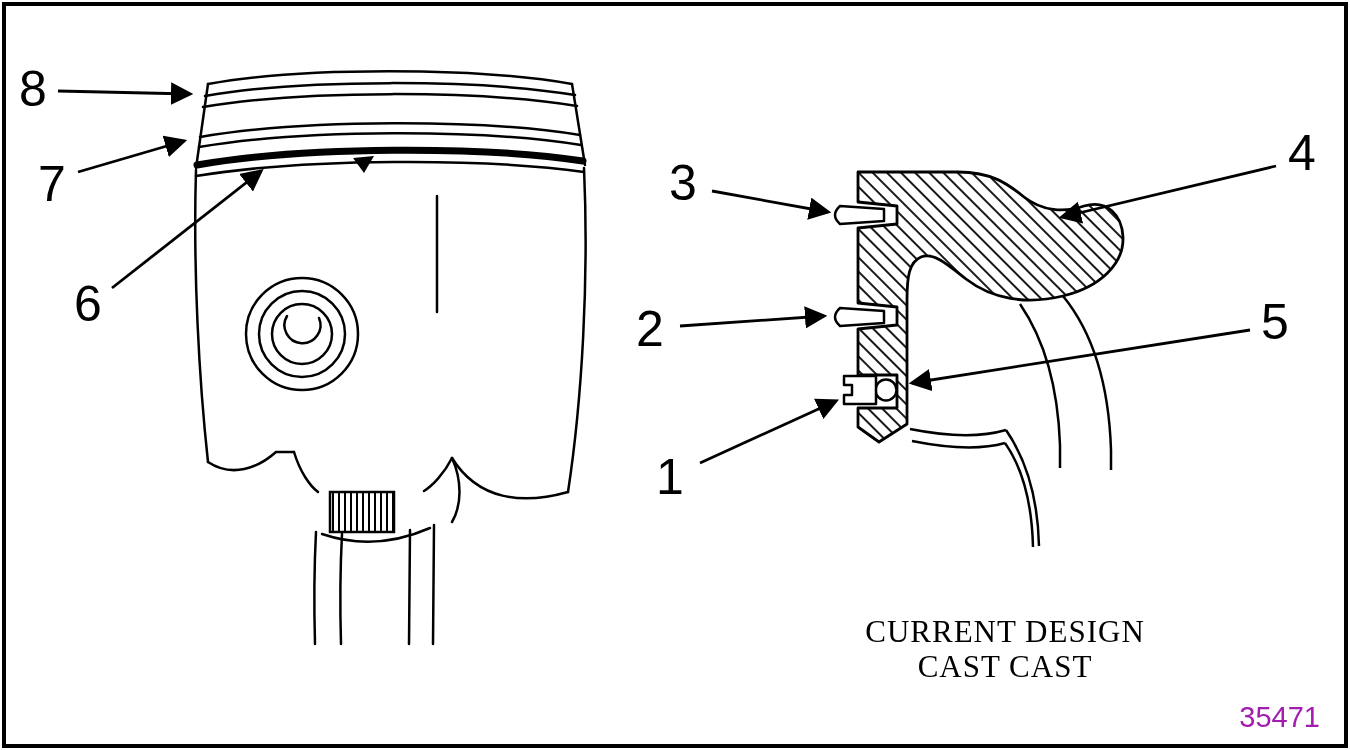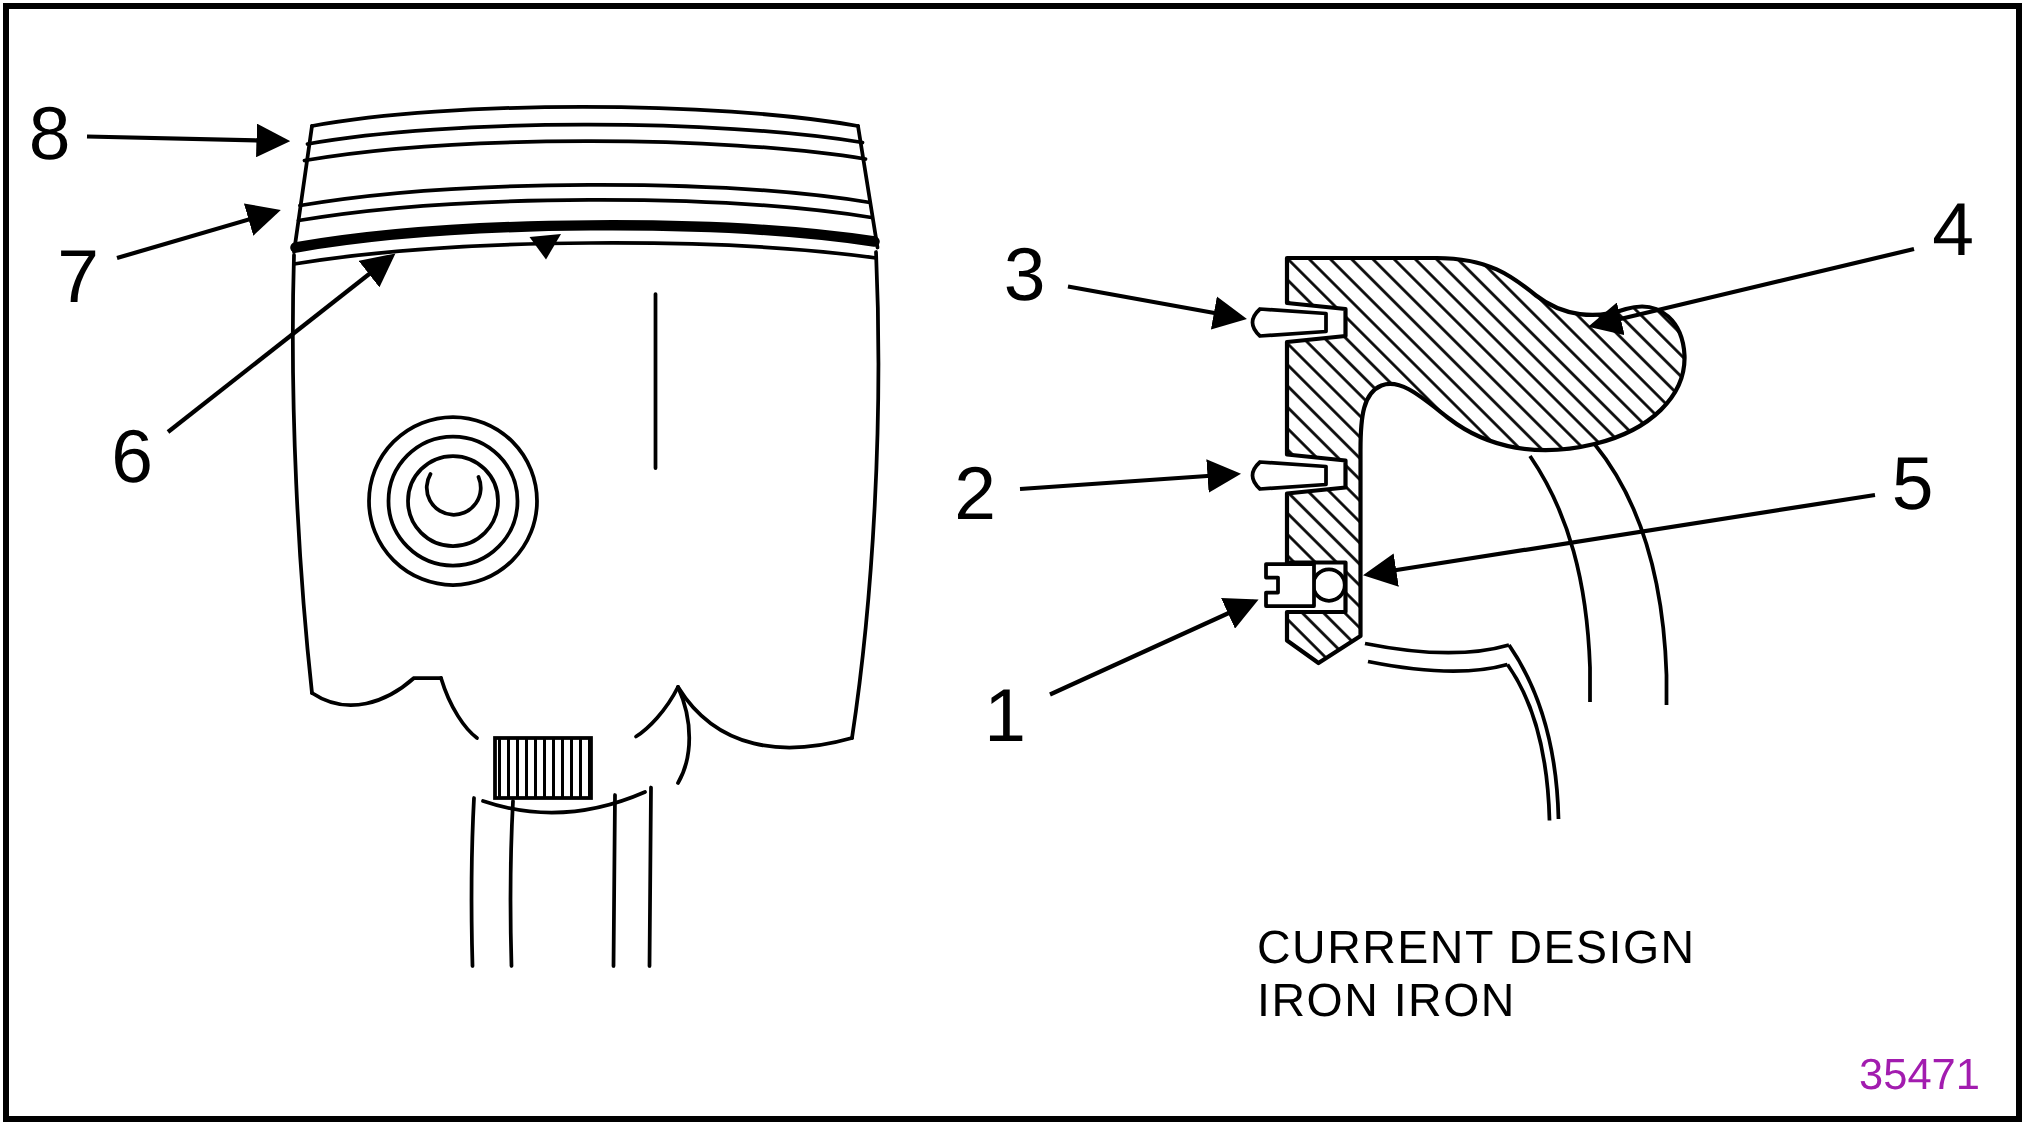--- a/index.html
+++ b/index.html
@@ -35,24 +35,26 @@
     font-size: 50px;
     line-height: 1;
     color: #000;
     user-select: none;
   }
   .caption {
     position: absolute;
     left: 838px;
     top: 615px;
     width: 334px;
+    text-align: center;
     font-size: 31px;
     line-height: 1.12;
     letter-spacing: 1px;
     color: #000;
+    font-family: Liberation Serif, serif;
   }
   .fignum {
     position: absolute;
     right: 30px;
     top: 701px;
     font-size: 29px;
     color: #a21caf;
   }
 </style>
 </head>
@@ -170,19 +172,19 @@
   <div class="callout" style="left:52px;  top:184px;">7</div>
   <div class="callout" style="left:88px;  top:304px;">6</div>
   <div class="callout" style="left:683px; top:183px;">3</div>
   <div class="callout" style="left:650px; top:329px;">2</div>
   <div class="callout" style="left:670px; top:477px;">1</div>
   <div class="callout" style="left:1302px;top:153px;">4</div>
   <div class="callout" style="left:1275px;top:322px;">5</div>
 
   <div class="caption">
     <div>CURRENT DESIGN</div>
-    <div>IRON IRON</div>
+    <div>CAST CAST</div>
   </div>
 
   <div class="fignum">35471</div>
 
   <div class="frame"></div>
 </div>
 
 </body></html>

